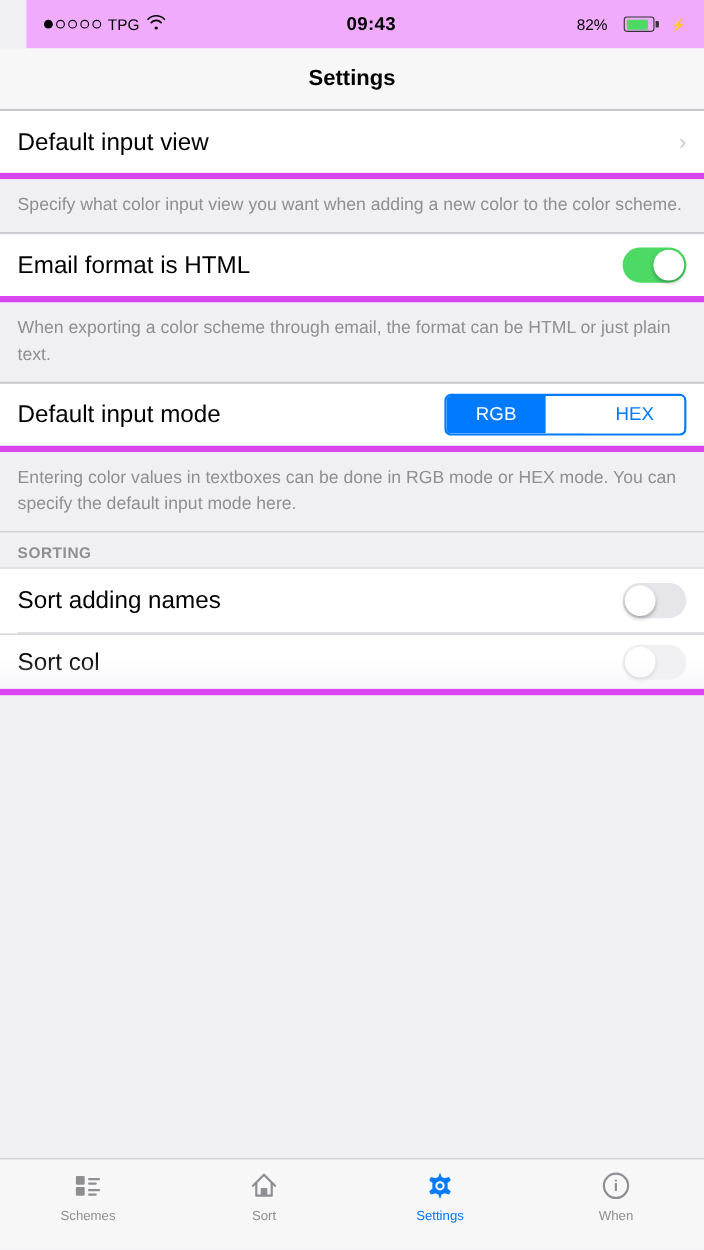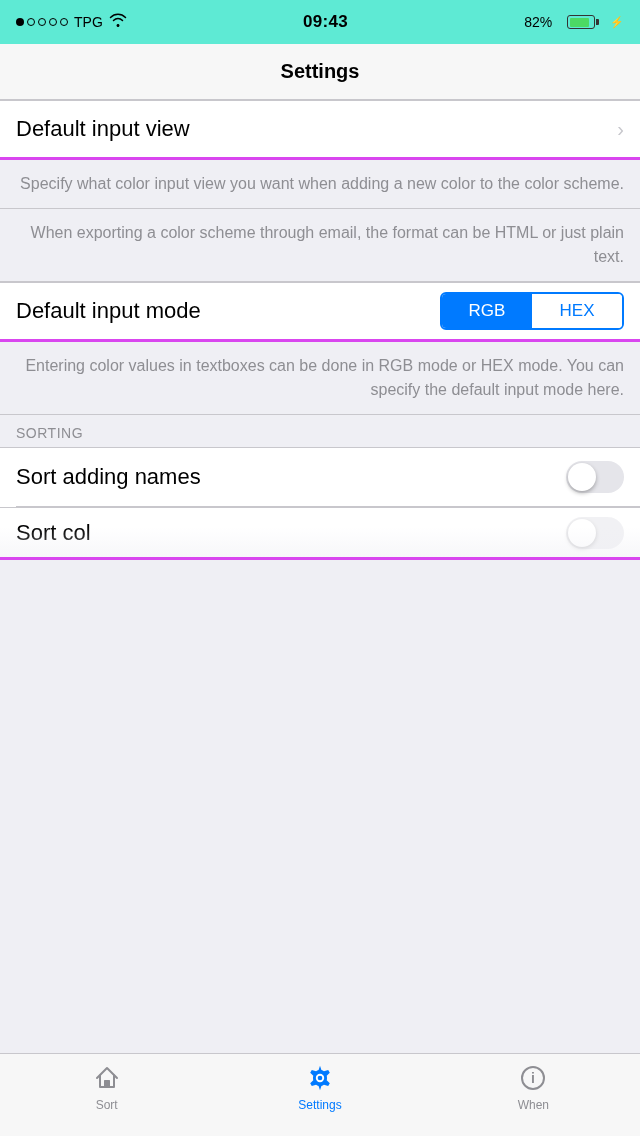--- a/index.html
+++ b/index.html
@@ -10,27 +10,28 @@
       background: #efeff4;
       width: 640px;
       height: 1136px;
       overflow: hidden;
       display: flex;
       flex-direction: column;
     }
 
     
     .status-bar {
-      background: #5eead4;
+      background: #f0abfc;
       height: 44px;
       display: flex;
       align-items: center;
       justify-content: space-between;
       padding: 0 16px;
       flex-shrink: 0;
+      margin-left: 24px;
     }
     .status-left {
       display: flex;
       align-items: center;
       gap: 6px;
       font-size: 14px;
       font-weight: 500;
     }
     .signal-dots {
       display: flex;
@@ -117,21 +118,21 @@
     .content {
       flex: 1;
       overflow: hidden;
       background: #efeff4;
     }
 
     
     .white-section {
       background: #fff;
       border-top: 1px solid #c8c7cc;
-      border-bottom: 3px solid #d946ef;
+      border-bottom: 6px solid #d946ef;
     }
     .row {
       background: #fff;
       min-height: 56px;
       display: flex;
       align-items: center;
       padding: 0 16px;
       justify-content: space-between;
     }
     .row-label {
@@ -143,21 +144,20 @@
       color: #c7c7cc;
       font-size: 20px;
       font-weight: 300;
     }
 
     
     .desc-section {
       background: #efeff4;
       padding: 12px 16px;
       border-bottom: 1px solid #c8c7cc;
-      text-align: right;
     }
     .desc-text {
       font-size: 16px;
       color: #8e8e93;
       line-height: 1.5;
     }
 
     
     .toggle {
       width: 58px;
@@ -208,27 +208,28 @@
       font-weight: 500;
       cursor: pointer;
     }
     .seg-btn.active {
       background: #007aff;
       color: #fff;
     }
     .seg-btn.inactive {
       background: #fff;
       color: #007aff;
+      margin-left: 36px;
     }
 
     
     .section-header {
       padding: 10px 16px 6px;
       font-size: 14px;
-      font-weight: 400;
+      font-weight: 700;
       color: #8e8e93;
       letter-spacing: 0.5px;
       text-transform: uppercase;
     }
 
     
     .row-divider {
       height: 1px;
       background: #c8c7cc;
       margin-left: 16px;
@@ -338,20 +339,28 @@
     <div class="row">
       <span class="row-label">Default input view</span>
       <span class="chevron">›</span>
     </div>
   </div>
 
   <div class="desc-section">
     <span class="desc-text">Specify what color input view you want when adding a new color to the color scheme.</span>
   </div>
 
+  <div class="white-section">
+    <div class="row">
+      <span class="row-label">Email format is HTML</span>
+      <div class="toggle on">
+        <div class="toggle-knob"></div>
+      </div>
+    </div>
+  </div>
 
   <div class="desc-section">
     <span class="desc-text">When exporting a color scheme through email, the format can be HTML or just plain text.</span>
   </div>
 
   <div class="white-section">
     <div class="row">
       <span class="row-label">Default input mode</span>
       <div class="segmented">
         <div class="seg-btn active">RGB</div>
@@ -380,20 +389,33 @@
       <div class="toggle off" style="opacity:0.5;">
         <div class="toggle-knob"></div>
       </div>
     </div>
   </div>
 
 </div>
 
 <div class="tab-bar">
 
+  <div class="tab-item">
+    <div class="tab-icon schemes-icon">
+      <svg width="28" height="28" viewBox="0 0 28 28" fill="none">
+        <rect x="3" y="5" width="8" height="8" rx="1" fill="#8e8e93"></rect>
+        <rect x="3" y="15" width="8" height="8" rx="1" fill="#8e8e93"></rect>
+        <rect x="14" y="7" width="11" height="2" rx="1" fill="#8e8e93"></rect>
+        <rect x="14" y="11" width="8" height="2" rx="1" fill="#8e8e93"></rect>
+        <rect x="14" y="17" width="11" height="2" rx="1" fill="#8e8e93"></rect>
+        <rect x="14" y="21" width="8" height="2" rx="1" fill="#8e8e93"></rect>
+      </svg>
+    </div>
+    <span class="tab-label">Schemes</span>
+  </div>
 
   <div class="tab-item">
     <div class="tab-icon home-icon">
       <svg width="28" height="28" viewBox="0 0 28 28" fill="none">
         <path d="M4 14 L14 4 L24 14" stroke="#8e8e93" stroke-width="2" stroke-linecap="round" stroke-linejoin="round"></path>
         <path d="M7 11.5 L7 23 L21 23 L21 11.5" stroke="#8e8e93" stroke-width="2" stroke-linecap="round" stroke-linejoin="round" fill="none"></path>
         <rect x="11" y="16" width="6" height="7" rx="0.5" fill="#8e8e93"></rect>
       </svg>
     </div>
     <span class="tab-label">Sort</span>

